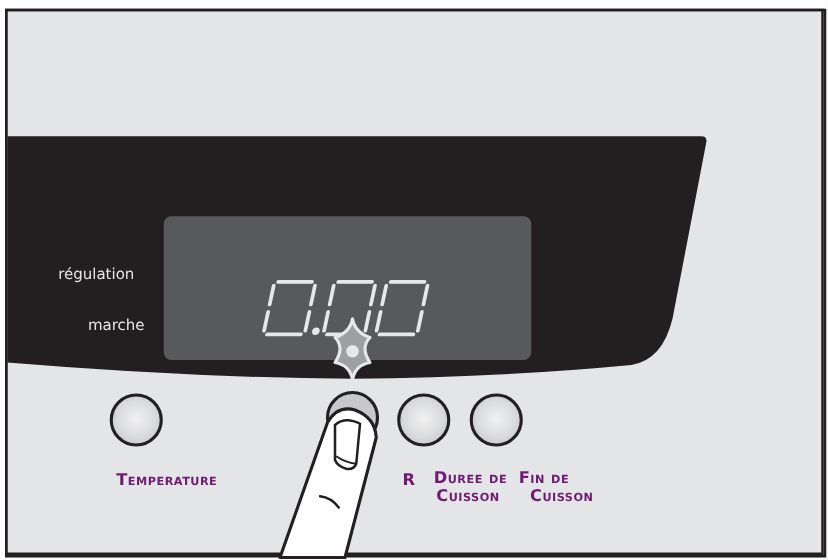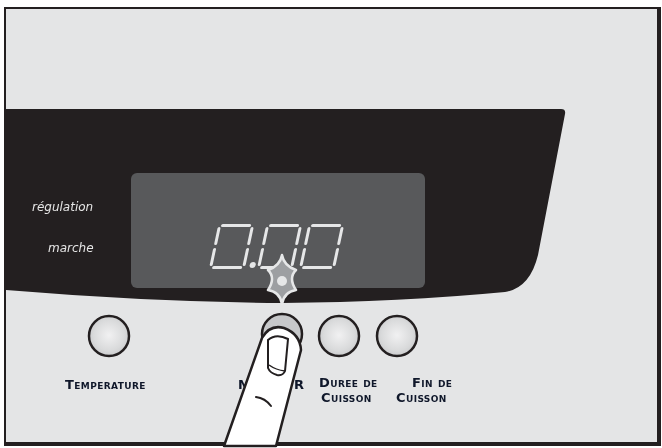--- a/index.html
+++ b/index.html
@@ -1,25 +1,25 @@
 <!DOCTYPE html>
 <html><head>
   <meta charset="utf-8">
   <style>
     html, body { margin: 0; padding: 0; background: #ffffff; }
     body { width: 662px; height: 448px; position: relative; overflow: hidden;
            font-family: "DejaVu Sans", "Liberation Sans", sans-serif; }
     .frame { position: absolute; left: 4px; top: 7px; width: 653px; height: 435px;
              background: #e4e5e6; border: 2px solid #231f20; overflow: hidden; }
     svg.art { position: absolute; left: 0; top: 0; }
-    .lbl { position: absolute; color: #0f172a; font-weight: bold; font-variant: small-caps;
+    .lbl { position: absolute; color: #701a75; font-weight: bold; font-variant: small-caps;
            font-size: 13px; letter-spacing: 0.4px; line-height: 15px; white-space: nowrap;
-           font-family: "DejaVu Sans", sans-serif; }
-    .ital { position: absolute; color: #e6e6e6; font-style: italic; font-size: 12px;
-            font-family: "DejaVu Sans", sans-serif; text-align: left; width: 90px; }
+           font-family: "DejaVu Sans", sans-serif; margin-left: 28px; }
+    .ital { position: absolute; color: #e6e6e6; font-size: 12px;
+            font-family: "DejaVu Sans", sans-serif; text-align: center; width: 90px; margin-top: 12px; }
   </style>
 </head>
 <body>
 
 <div class="frame"></div>
 
 <svg class="art" width="662" height="448" viewBox="0 0 662 448">
   <defs>
     <radialGradient id="btnGrad" cx="50%" cy="48%" r="55%">
       <stop offset="0%" stop-color="#f1f1f2"></stop>
@@ -78,21 +78,21 @@
 </svg>
 
 <div class="ital" style="left:32px; top:200px;">régulation</div>
 <div class="ital" style="left:48px; top:241px;">marche</div>
 
 <div class="lbl" style="left:65px; top:377px;">Temperature</div>
 <div class="lbl" style="left:238px; top:377px;">M</div>
 <div class="lbl" style="left:294px; top:377px;">R</div>
 <div class="lbl" style="left:319px; top:375px;">Duree de</div>
 <div class="lbl" style="left:321px; top:390px;">Cuisson</div>
-<div class="lbl" style="left:412px; top:375px;">Fin de</div>
+<div class="lbl" style="left:387px; top:375px;">Fin de</div>
 <div class="lbl" style="left:396px; top:390px;">Cuisson</div>
 
 <svg class="art" width="662" height="448" viewBox="0 0 662 448">
   <path d="M224,446 L262,338 Q270,324 284,328 Q300,334 301,350 L276,446 Z" fill="#ffffff" stroke="#231f20" stroke-width="2.5" stroke-linejoin="round"></path>
 
   <path d="M268,340 Q276,333 288,339 L285,371 Q283,376 277,375 Q270,373 268,368 Z" fill="#ffffff" stroke="#231f20" stroke-width="2"></path>
   <path d="M269,365 Q276,370 285,371" fill="none" stroke="#231f20" stroke-width="1.5"></path>
 
   <path d="M256,397 Q265,398 271,406" fill="none" stroke="#231f20" stroke-width="2" stroke-linecap="round"></path>
 </svg>

